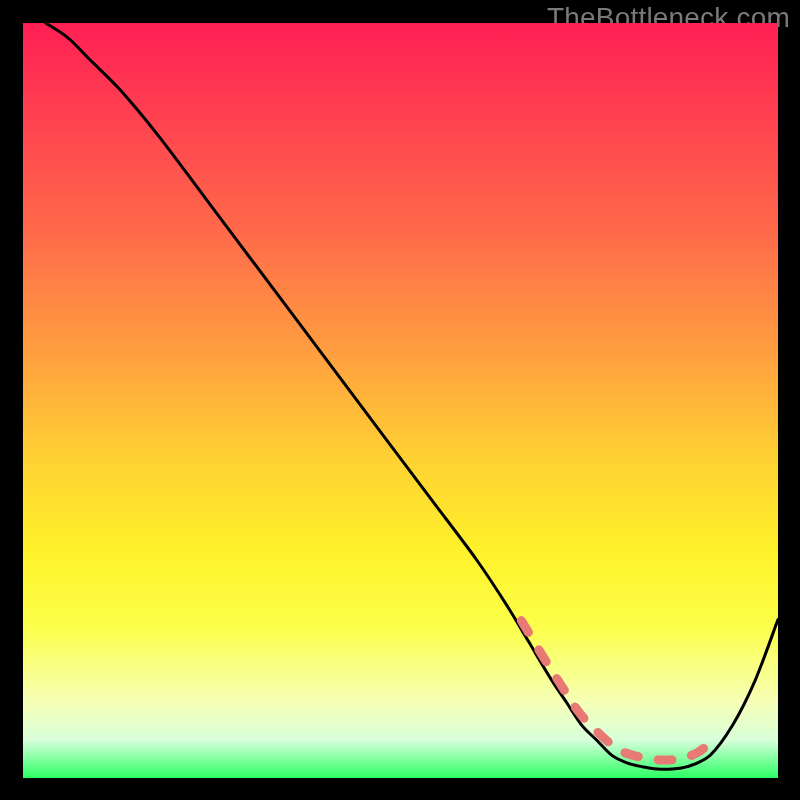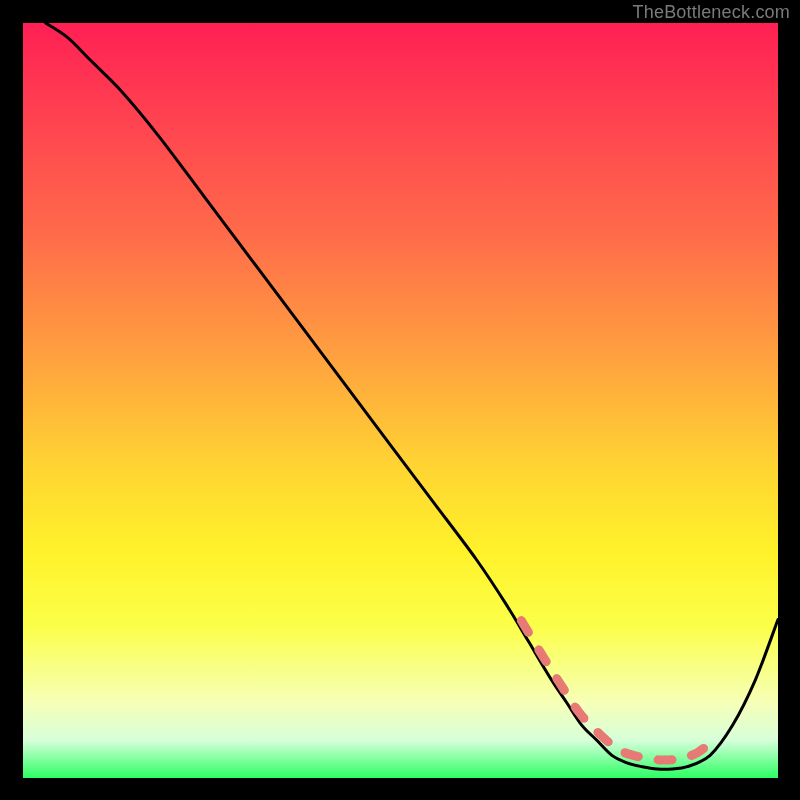--- a/index.html
+++ b/index.html
@@ -43,21 +43,21 @@
     top: 0;
     width: 755px;
     height: 755px;
     overflow: visible;
   }
   .watermark {
     position: absolute;
     top: 2px;
     right: 10px;
     font-family: Arial, Helvetica, sans-serif;
-    font-size: 18px;
+    font-size: 28px;
     color: #7a7a7a;
     letter-spacing: 0.2px;
     user-select: none;
   }
 </style>
 </head>
 <body>
 
 <div class="stage">
 

